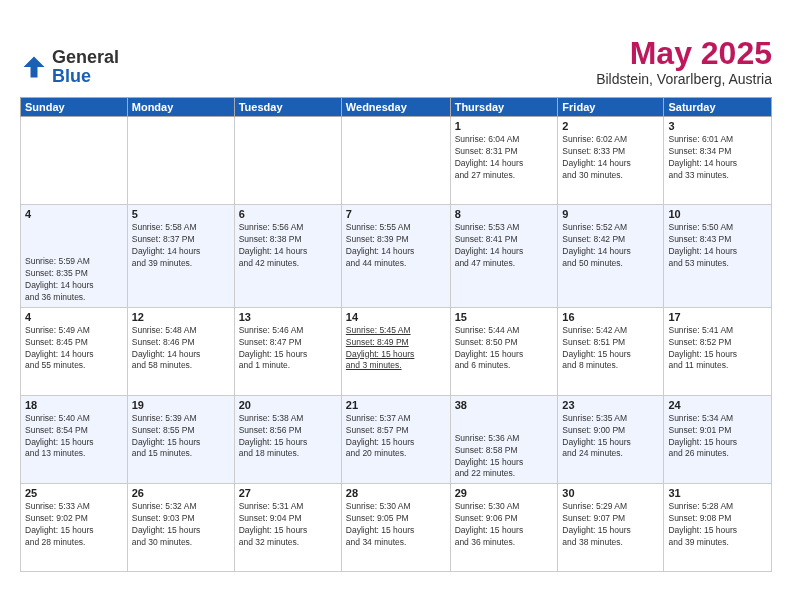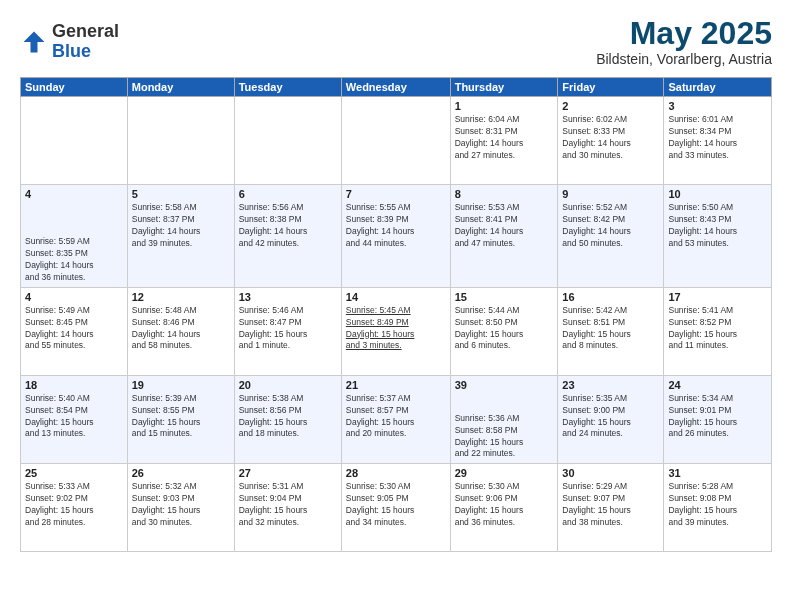--- a/index.html
+++ b/index.html
@@ -11,22 +11,23 @@
       overflow: hidden;
     }
     .page {
       width: 792px;
       height: 612px;
       padding: 16px 20px 12px 20px;
     }
     .header {
       display: flex;
       justify-content: space-between;
-      align-items: center;
+      align-items: flex-end;
       margin-bottom: 10px;
+      margin-top: 20px;
     }
     .logo {
       display: flex;
       align-items: center;
       gap: 4px;
     }
     .logo-text {
       font-size: 18px;
       font-weight: bold;
       line-height: 1.1;
@@ -36,21 +37,21 @@
     .logo-icon {
       width: 28px;
       height: 28px;
     }
     .title-block {
       text-align: right;
     }
     .month-title {
       font-size: 32px;
       font-weight: bold;
-      color: #0c4a6e;
+      color: #be185d;
       line-height: 1.1;
     }
     .subtitle {
       font-size: 14px;
       color: #333;
     }
     .calendar {
       width: 100%;
       border-collapse: collapse;
       font-size: 9px;
@@ -289,21 +290,21 @@
 and 18 minutes.</div>
           </td>
           <td>
             <span class="day-number">21</span>
             <div class="day-info" style="white-space: pre-line;">Sunrise: 5:37 AM
 Sunset: 8:57 PM
 Daylight: 15 hours
 and 20 minutes.</div>
           </td>
           <td>
-            <span class="day-number">39</span>
+            <span class="day-number">38</span>
             <div class="day-info" style="white-space: pre-line; margin-top: 22px;">Sunrise: 5:36 AM
 Sunset: 8:58 PM
 Daylight: 15 hours
 and 22 minutes.</div>
           </td>
           <td>
             <span class="day-number">23</span>
             <div class="day-info" style="white-space: pre-line;">Sunrise: 5:35 AM
 Sunset: 9:00 PM
 Daylight: 15 hours

